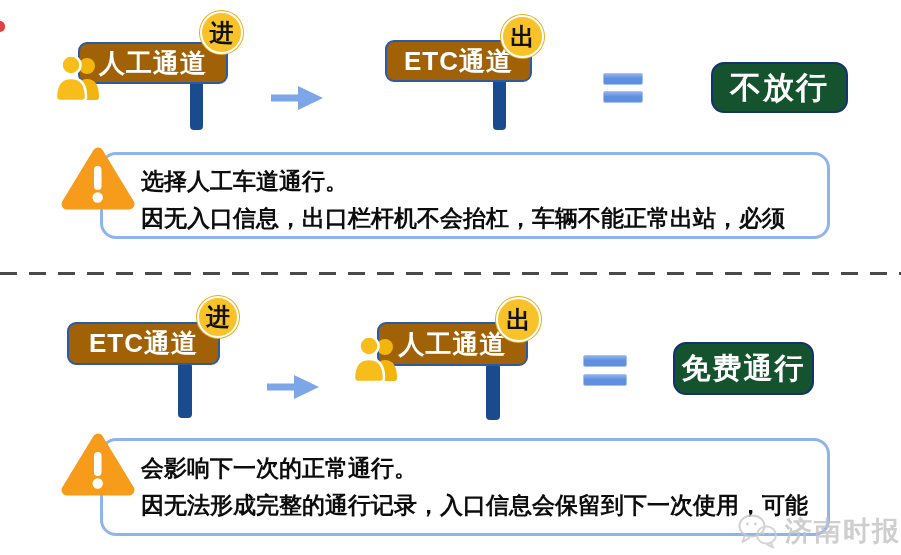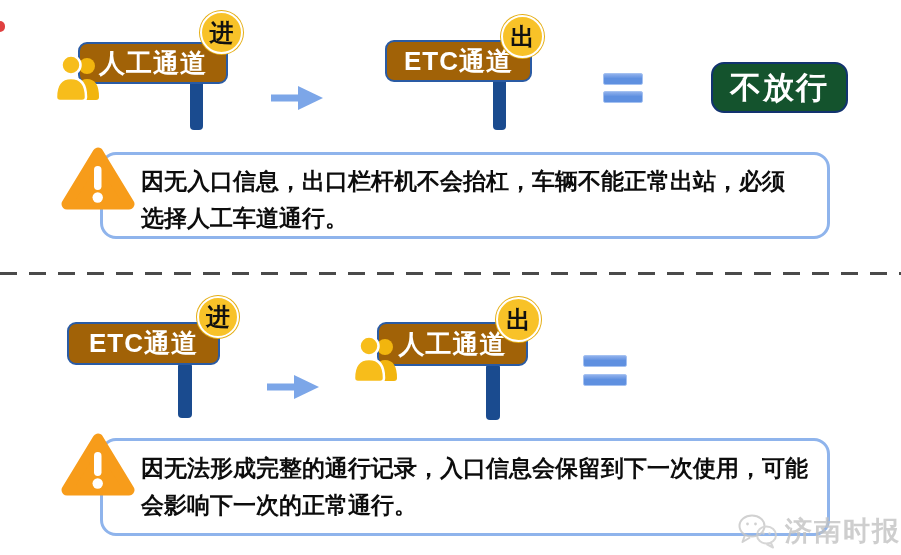--- a/index.html
+++ b/index.html
@@ -161,22 +161,22 @@
 
   <div class="result-btn" style="left:711px; top:62px; width:137px; height:51px; font-size:31px;">不放行</div>
 
   <div class="warn-box" style="left:100px; top:152px; width:730px; height:87px;"></div>
   <svg class="tri" style="left:60px; top:144px;" width="76" height="72" viewBox="0 0 76 70">
     <path d="M38 8 L69 59 L7 59 Z" fill="#f79c1a" stroke="#f79c1a" stroke-width="11" stroke-linejoin="round"></path>
     <rect x="34" y="21" width="7.5" height="24" rx="3.7" fill="#ffffff"></rect>
     <circle cx="37.7" cy="52.5" r="5.2" fill="#ffffff"></circle>
   </svg>
   <div class="warn-text" style="left:141px; top:163px;">
+    <div>选择人工车道通行。</div>
     <div>因无入口信息，出口栏杆机不会抬杠，车辆不能正常出站，必须</div>
-    <div>选择人工车道通行。</div>
   </div>
 
   <div class="divider" style="top:272px;"></div>
 
   <div class="post" style="left:178px; top:364px; width:14px; height:54px;"></div>
   <div class="board" style="left:67px; top:322px; width:153px; height:43px;">
     <span>ETC通道</span>
   </div>
   <div class="badge" style="left:197px; top:296px; width:42px; height:42px;">进</div>
 
@@ -195,30 +195,31 @@
   <div class="board" style="left:377px; top:322px; width:151px; height:44px;">
     <span>人工通道</span>
   </div>
   <div class="badge" style="left:496px; top:297px; width:45px; height:45px;">出</div>
 
   <div class="equals" style="left:583px; top:355px; gap:7px;">
     <div class="bar" style="width:44px; height:12px;"></div>
     <div class="bar" style="width:44px; height:12px;"></div>
   </div>
 
+  <div class="result-btn" style="left:673px; top:342px; width:141px; height:53px; font-size:29px;">免费通行</div>
 
   <div class="warn-box" style="left:100px; top:438px; width:730px; height:98px;"></div>
   <svg class="tri" style="left:60px; top:430px;" width="76" height="72" viewBox="0 0 76 70">
     <path d="M38 8 L69 59 L7 59 Z" fill="#f79c1a" stroke="#f79c1a" stroke-width="11" stroke-linejoin="round"></path>
     <rect x="34" y="21" width="7.5" height="24" rx="3.7" fill="#ffffff"></rect>
     <circle cx="37.7" cy="52.5" r="5.2" fill="#ffffff"></circle>
   </svg>
   <div class="warn-text" style="left:141px; top:450px;">
+    <div>会影响下一次的正常通行。</div>
     <div>因无法形成完整的通行记录，入口信息会保留到下一次使用，可能</div>
-    <div>会影响下一次的正常通行。</div>
   </div>
 
   <svg class="abs" style="left:694px; top:482px; opacity:.6;" width="58" height="18" viewBox="0 0 58 18">
     <path d="M4 15 Q28 2 54 9" fill="none" stroke="#d9d9d9" stroke-width="2.5" stroke-linecap="round"></path>
   </svg>
   <div class="watermark" style="left:736px; top:493px;margin-top:20px;">
     <svg width="42" height="36" viewBox="0 0 42 36">
       <ellipse cx="16" cy="13" rx="12.5" ry="10.5" fill="none" stroke="#c6c6c6" stroke-width="2"></ellipse>
       <path d="M9 22 L6.5 29 L14 24.5" fill="none" stroke="#c6c6c6" stroke-width="2" stroke-linejoin="round"></path>
       <circle cx="11.5" cy="11" r="1.4" fill="#c6c6c6"></circle>

